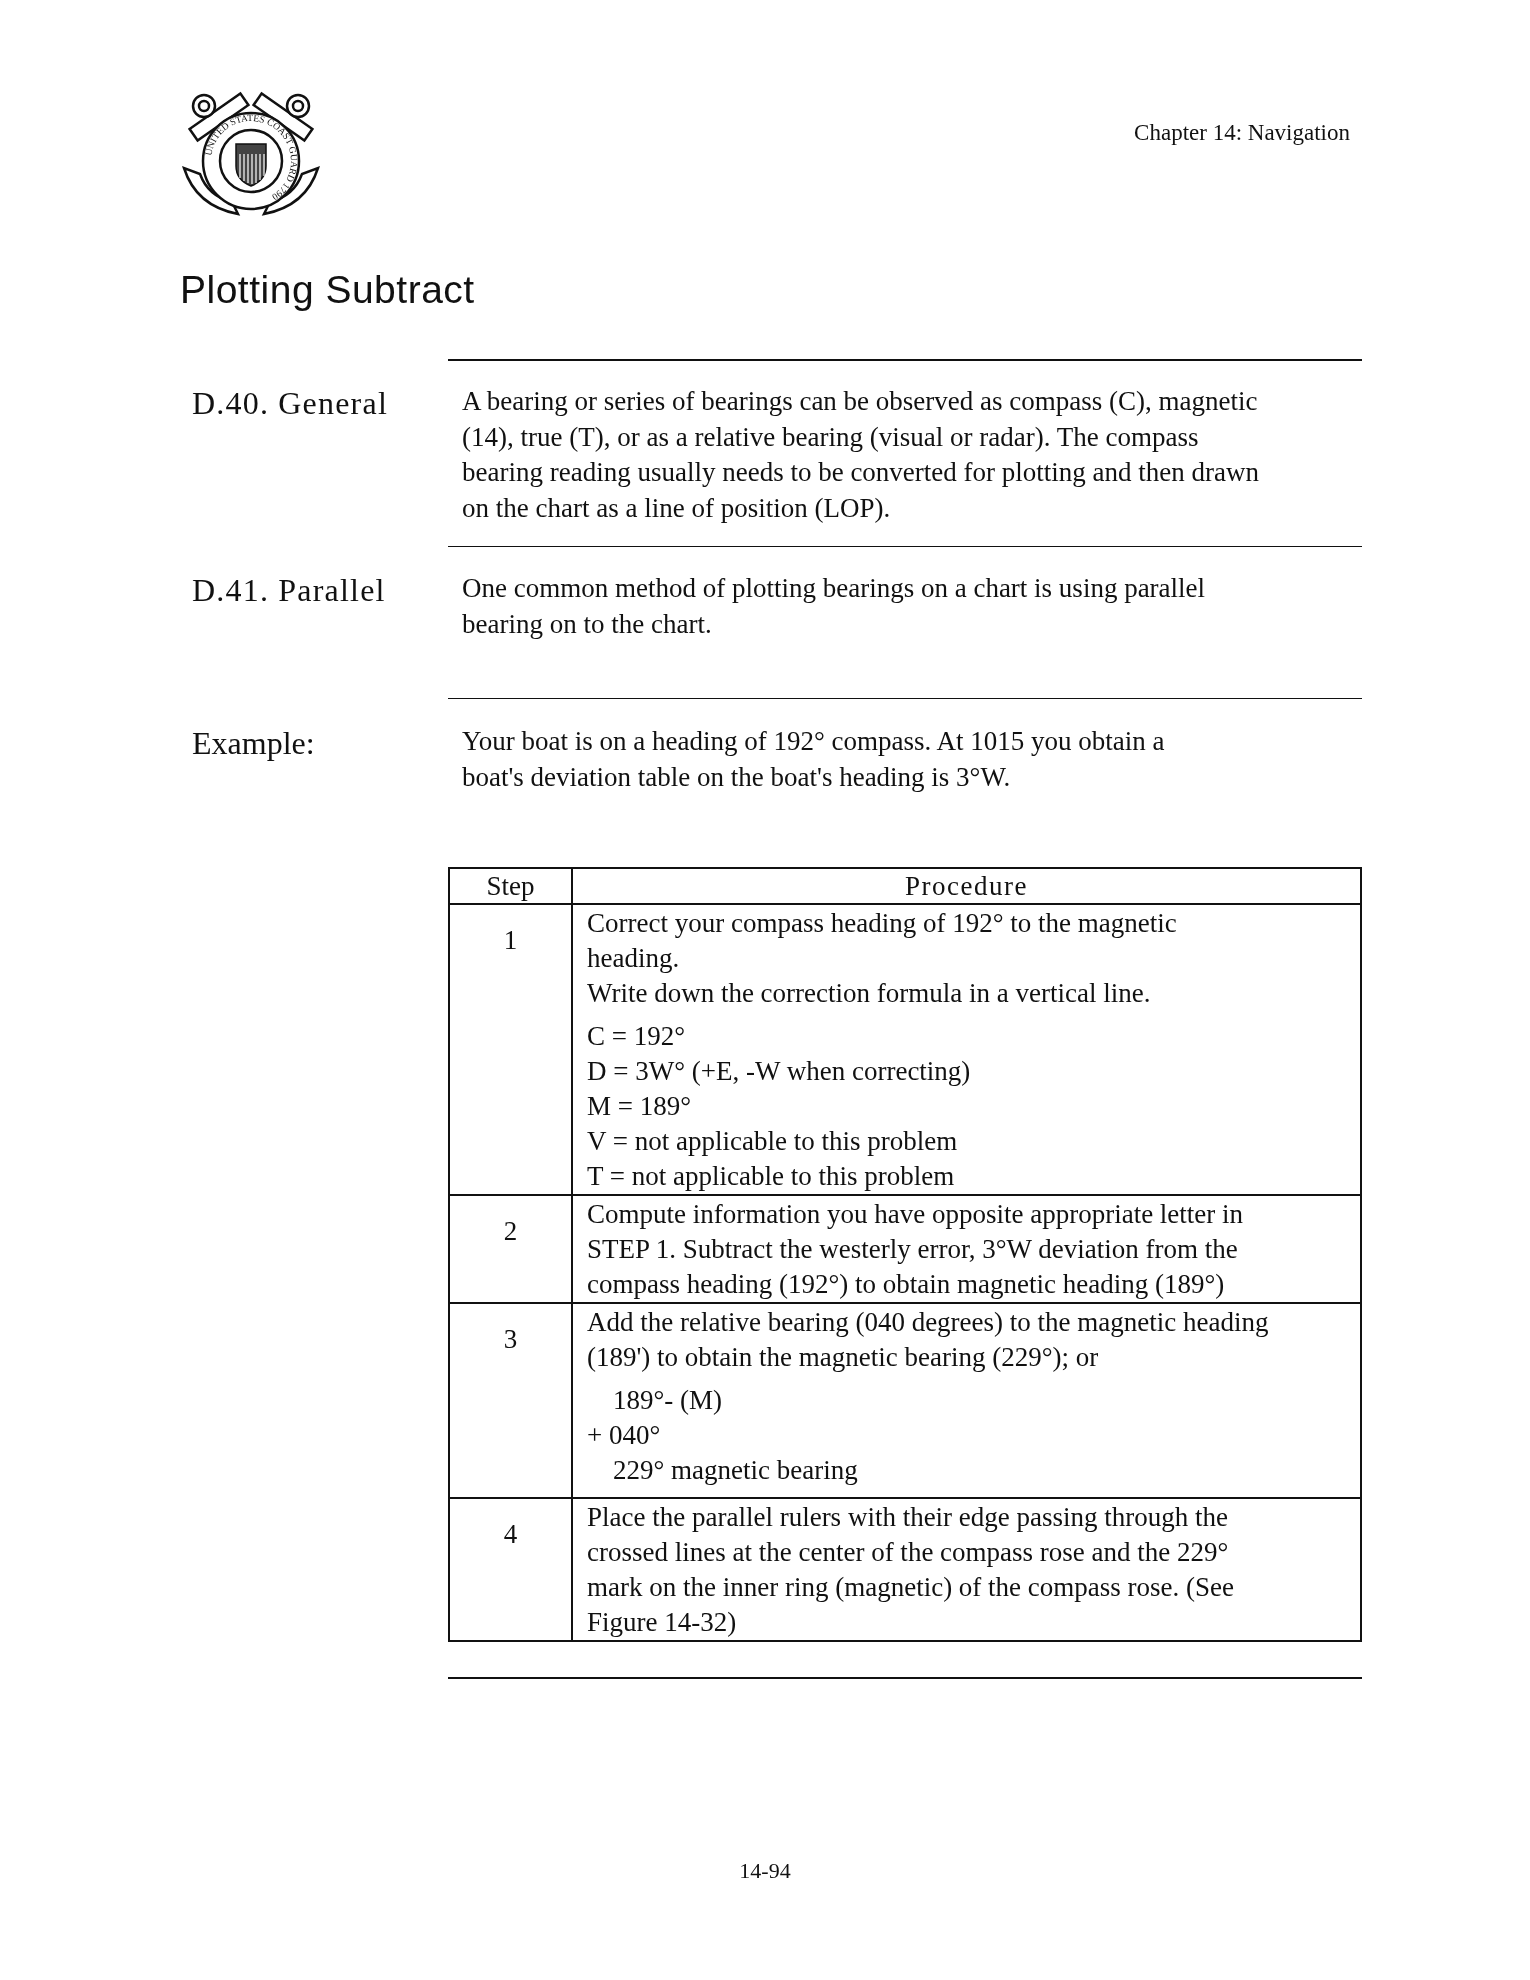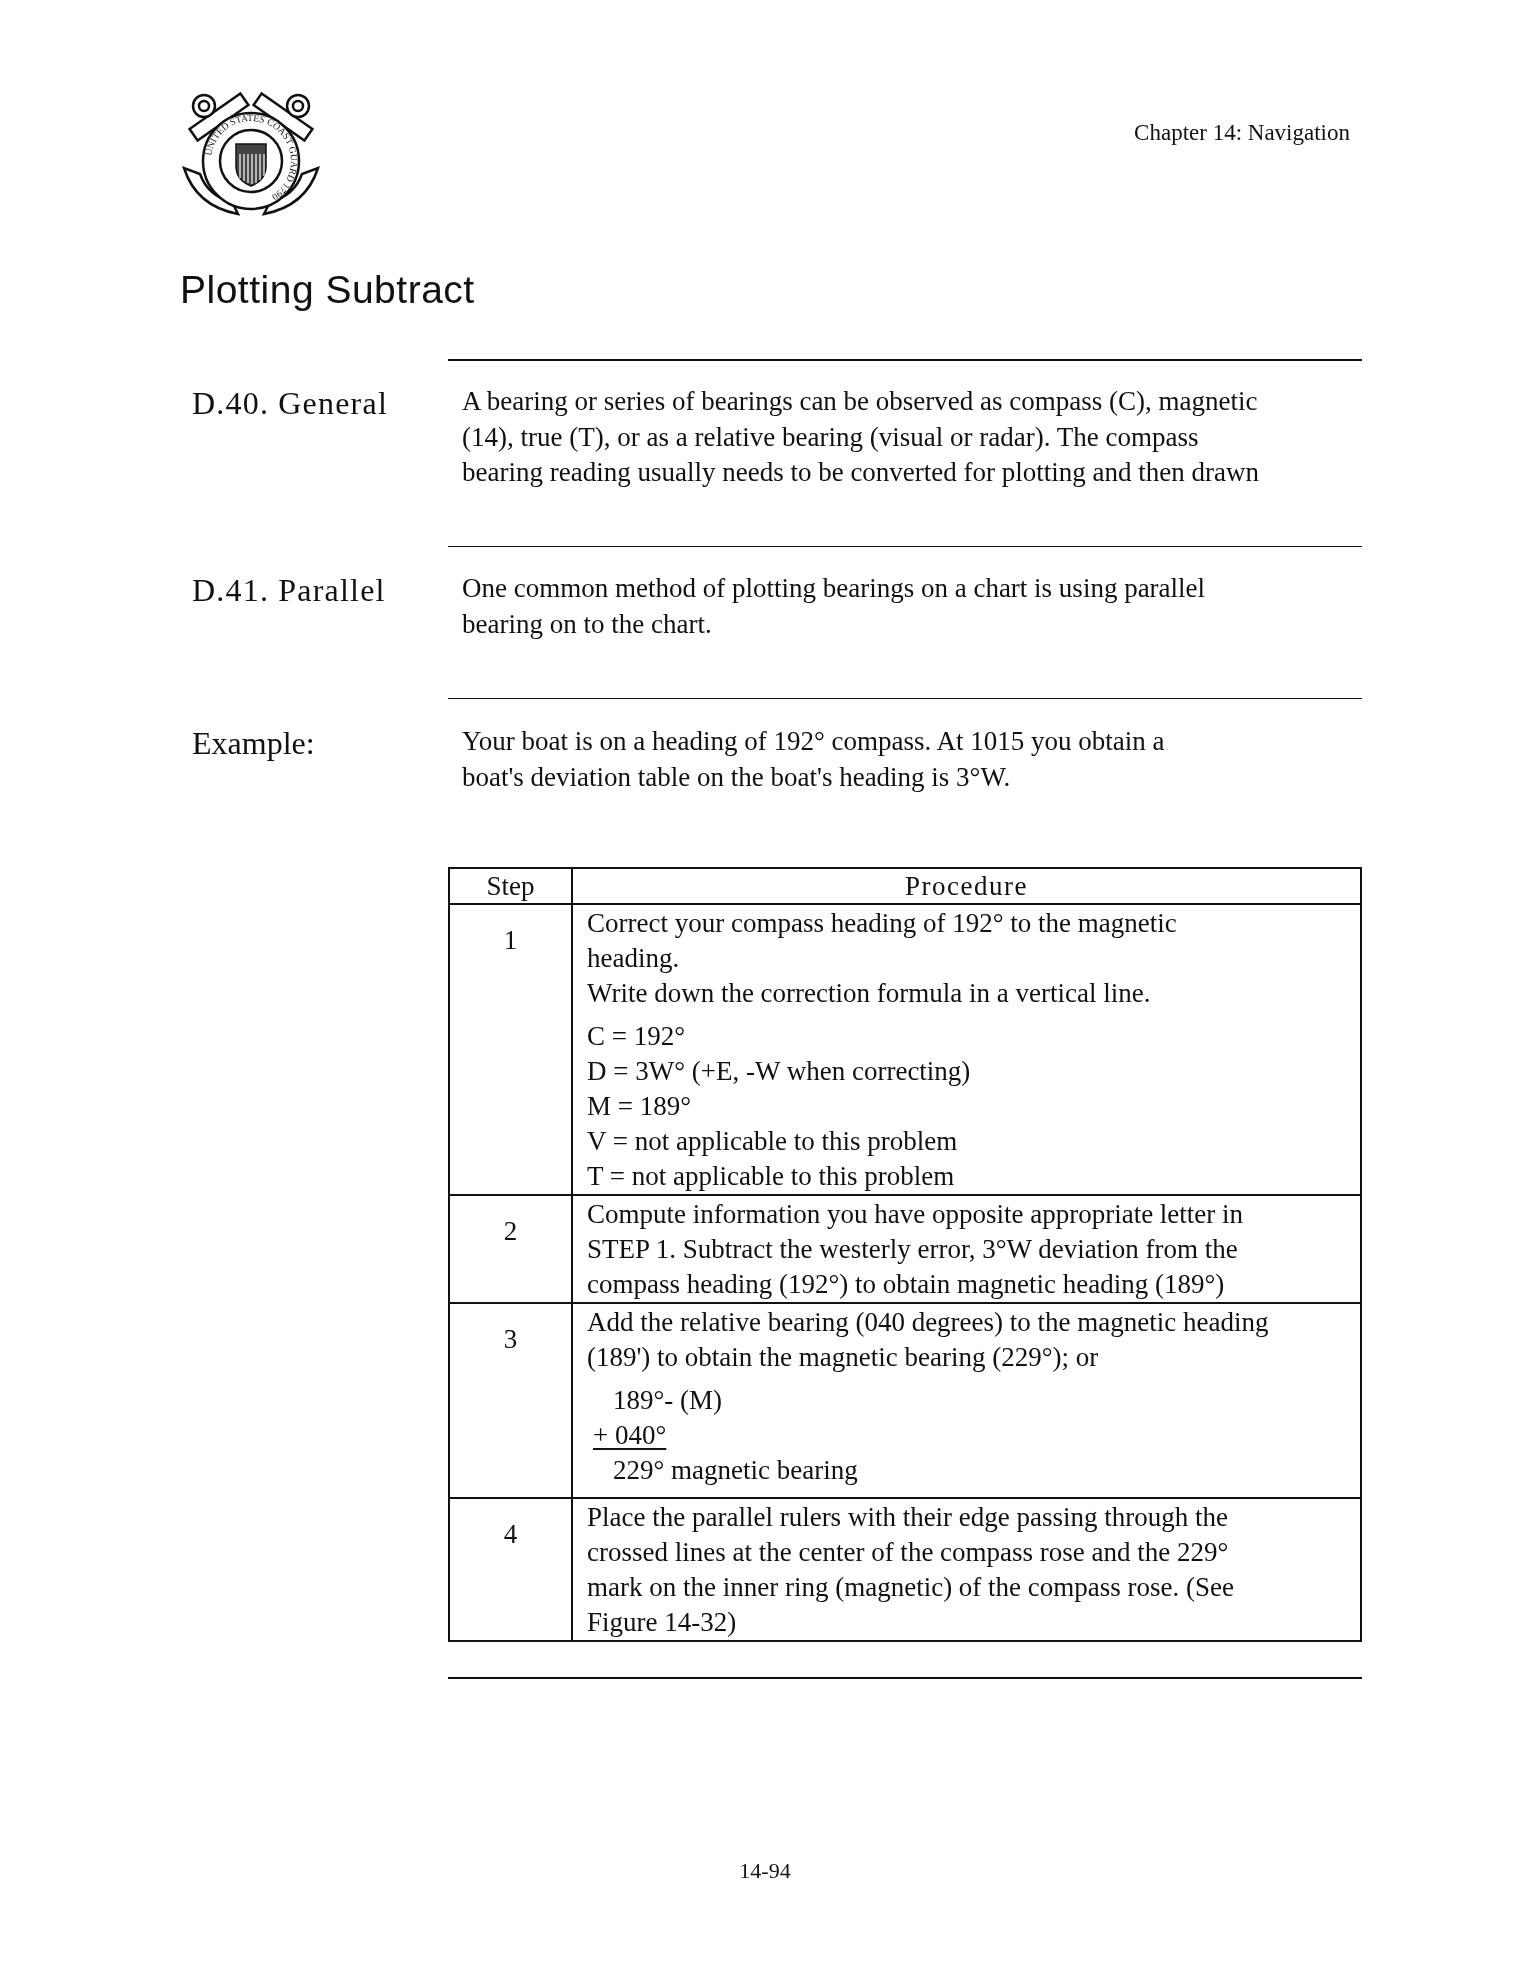--- a/index.html
+++ b/index.html
@@ -22,21 +22,21 @@
   table.proc td, table.proc th {
     border: 2px solid #111; vertical-align: top; padding: 0;
   }
   table.proc th { font-weight: normal; height: 34px; line-height: 34px; }
   th.step-h { width: 121px; }
   td.step-num { text-align: center; padding-top: 20px !important; }
   td.proc-cell { padding: 1px 10px 0 14px !important; line-height: 35px; }
   .proc-line { display: block; }
   .gap { height: 8px; }
   .calc-indent { padding-left: 26px; }
-  .underline { text-decoration: underline; text-underline-offset: 4px; margin-left: 6px; }
+  .underline { text-underline-offset: 4px; }
   .page-num { left: 0; width: 1530px; text-align: center; top: 1858px; font-size: 22px; }
   .header-letter-spaced { letter-spacing: 1.5px; }
 </style>
 </head>
 <body>
 
 <div class="abs logo">
   <svg width="146" height="136" viewBox="0 0 146 136">
 
     <g stroke="#111" stroke-width="2.5" fill="#fff">
@@ -77,20 +77,21 @@
 <div class="abs rule" style="top:359px;"></div>
 <div class="abs rule thin" style="top:546px;"></div>
 <div class="abs rule thin" style="top:698px;"></div>
 <div class="abs rule" style="top:1677px;"></div>
 
 <div class="abs side-label" style="top:385px;">D.40.  General</div>
 <div class="abs body-text" style="top:384px;">
   <span class="proc-line">A bearing or series of bearings can be observed as compass (C), magnetic</span>
   <span class="proc-line">(14), true (T), or as a relative bearing (visual or radar).  The compass</span>
   <span class="proc-line">bearing reading usually needs to be converted for plotting and then drawn</span>
+  <span class="proc-line">on the chart as a line of position (LOP).</span>
 </div>
 
 <div class="abs side-label" style="top:572px;">D.41.  Parallel</div>
 <div class="abs body-text" style="top:571px;">
   <span class="proc-line">One common method of plotting bearings on a chart is using parallel</span>
   <span class="proc-line">bearing on to the chart.</span>
 </div>
 
 <div class="abs side-label" style="top:725px; letter-spacing:0;">Example:</div>
 <div class="abs body-text" style="top:724px;">

